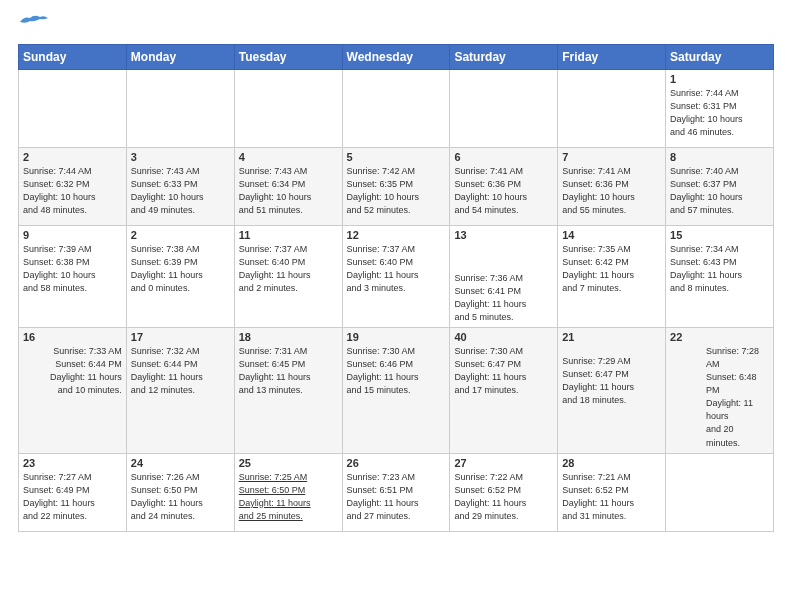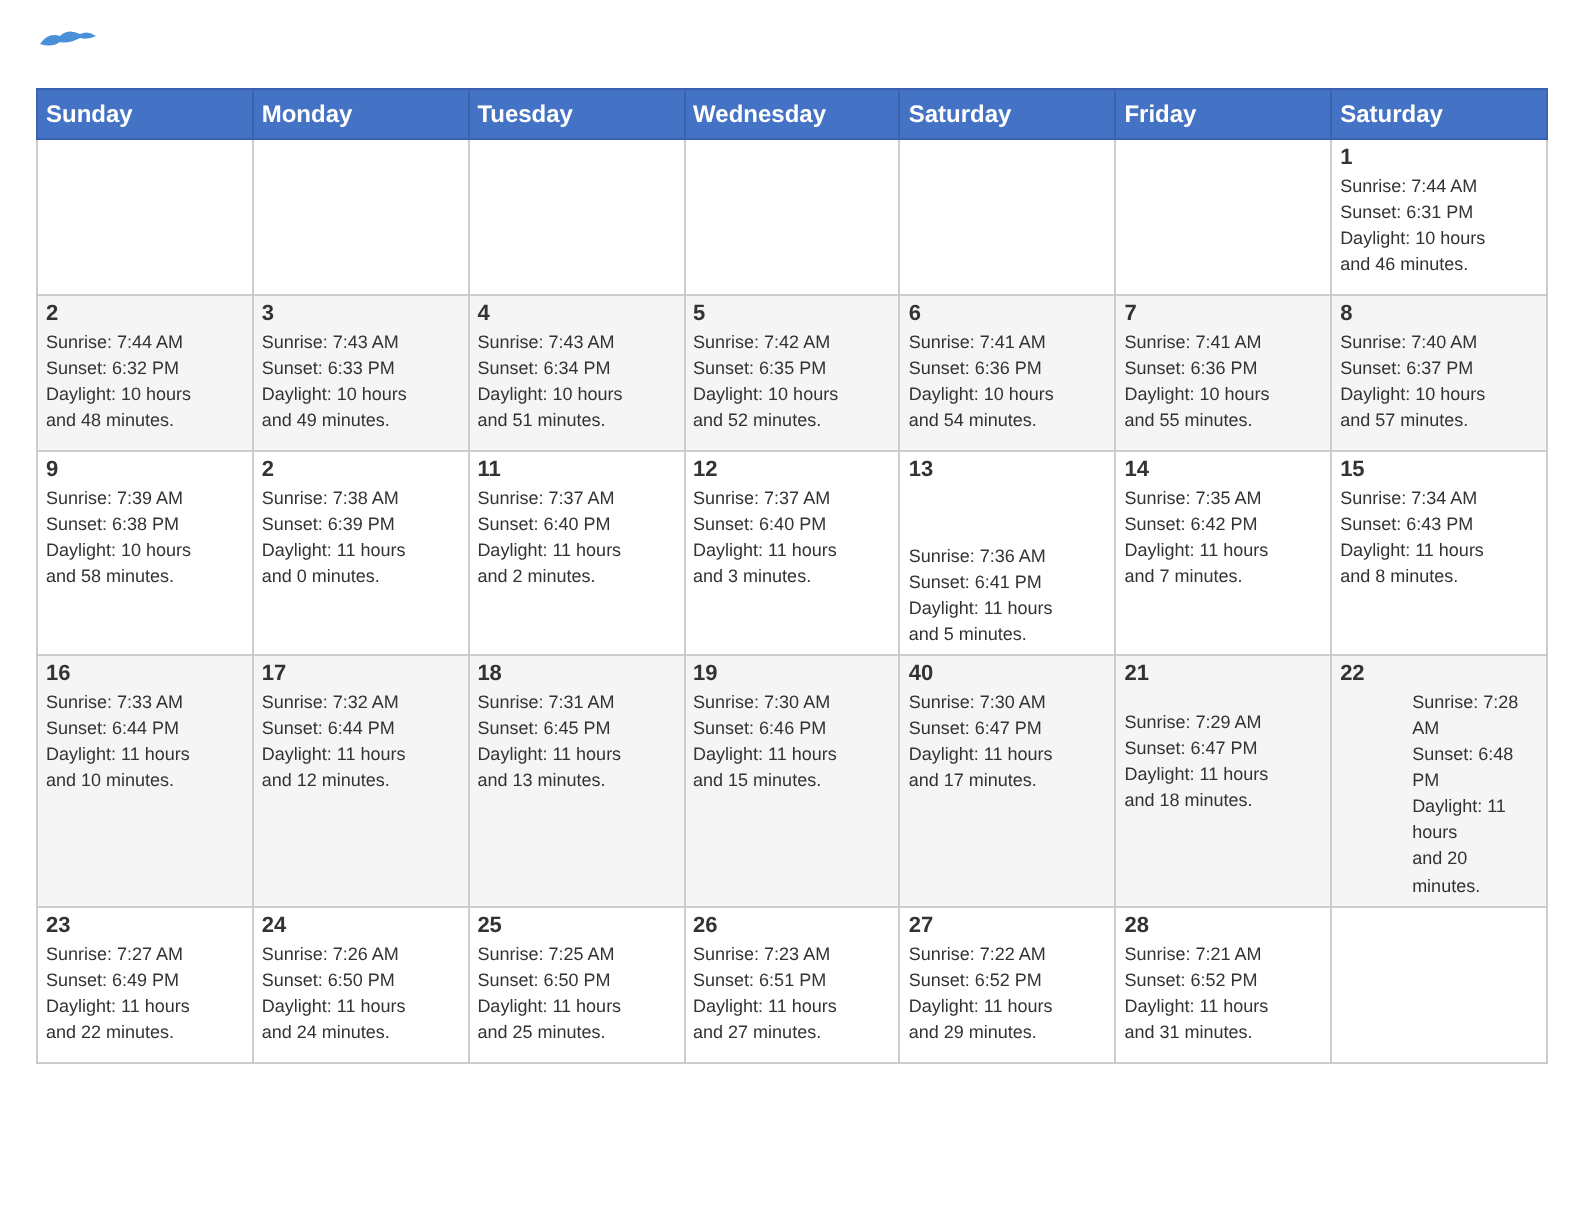--- a/index.html
+++ b/index.html
@@ -241,21 +241,21 @@
             <span class="day-num">15</span>
             <div class="day-info" style="white-space: pre-line;">Sunrise: 7:34 AM
 Sunset: 6:43 PM
 Daylight: 11 hours
 and 8 minutes.</div>
           </td>
         </tr>
         <tr>
           <td>
             <span class="day-num">16</span>
-            <div class="day-info" style="white-space: pre-line;">Sunrise: 7:33 AM
+            <div class="day-info" style="white-space: pre-line; text-align: right;">Sunrise: 7:33 AM
 Sunset: 6:44 PM
 Daylight: 11 hours
 and 10 minutes.</div>
           </td>
           <td>
             <span class="day-num">17</span>
             <div class="day-info" style="white-space: pre-line;">Sunrise: 7:32 AM
 Sunset: 6:44 PM
 Daylight: 11 hours
 and 12 minutes.</div>
@@ -306,21 +306,21 @@
           </td>
           <td>
             <span class="day-num">24</span>
             <div class="day-info" style="white-space: pre-line;">Sunrise: 7:26 AM
 Sunset: 6:50 PM
 Daylight: 11 hours
 and 24 minutes.</div>
           </td>
           <td>
             <span class="day-num">25</span>
-            <div class="day-info" style="white-space: pre-line;">Sunrise: 7:25 AM
+            <div class="day-info" style="white-space: pre-line; text-decoration: underline;">Sunrise: 7:25 AM
 Sunset: 6:50 PM
 Daylight: 11 hours
 and 25 minutes.</div>
           </td>
           <td>
             <span class="day-num">26</span>
             <div class="day-info" style="white-space: pre-line;">Sunrise: 7:23 AM
 Sunset: 6:51 PM
 Daylight: 11 hours
 and 27 minutes.</div>

